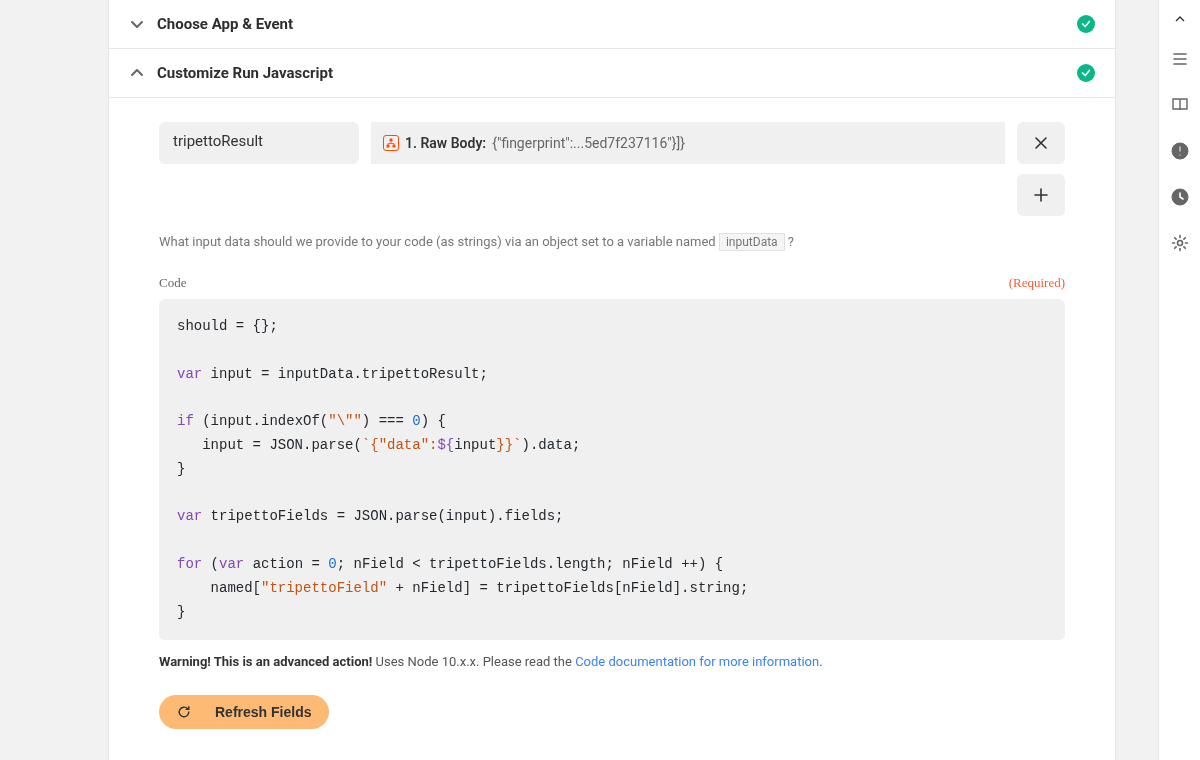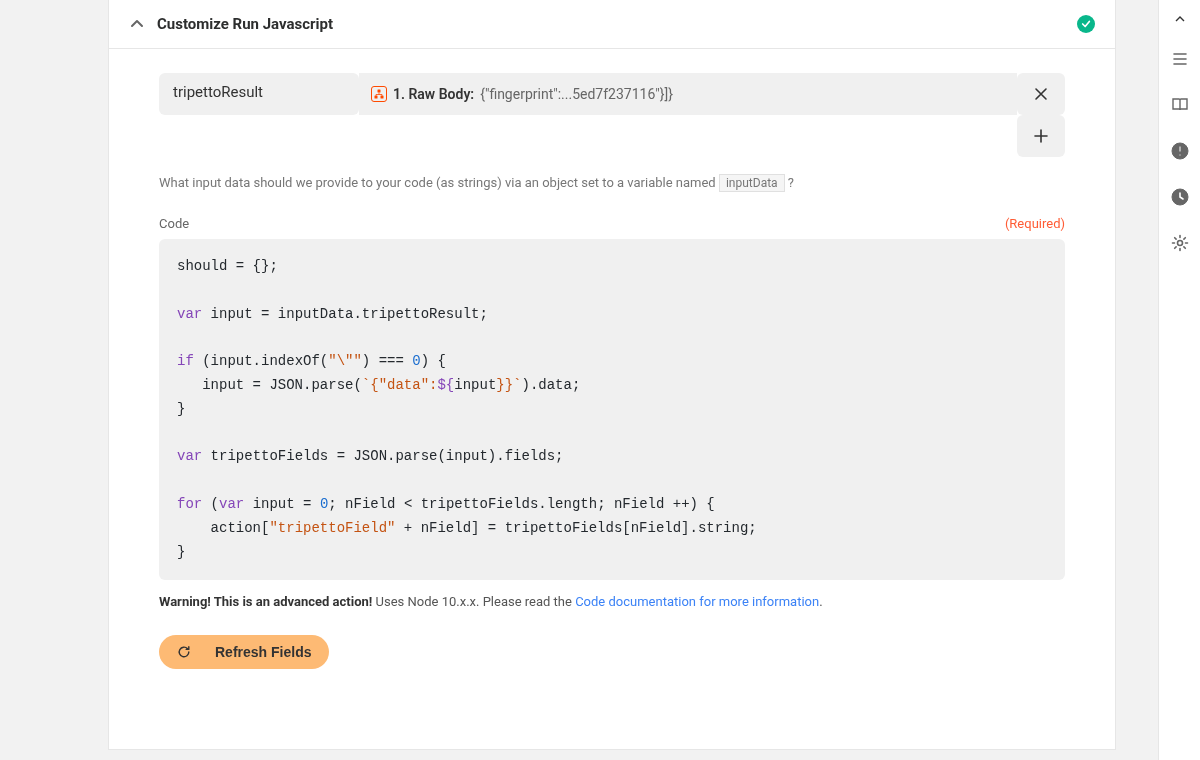--- a/index.html
+++ b/index.html
@@ -68,21 +68,22 @@
   .section-body {
     padding: 24px 50px 40px 50px;
   }
   .field-label {
     font-size: 13px;
     color: #666;
     margin-bottom: 8px;
   }
   .input-row {
     display: flex;
-    gap: 0;
+    gap: 12px;
+    margin-bottom: 10px;
   }
   .pill-input {
     background: #f0f0f0;
     border-radius: 6px;
     padding: 10px 14px;
     font-size: 15px;
     color: #333;
     width: 200px;
     flex-shrink: 0;
   }
@@ -138,20 +139,21 @@
     border-radius: 0;
     padding: 1px 6px;
     font-family: inherit;
     font-size: 12px;
     margin-top: 20px;
   }
   .code-header {
     display: flex;
     justify-content: space-between;
     margin-bottom: 8px;
+    font-family: Liberation Serif, serif;
   }
   .required {
     color: #ff5c35;
     font-size: 13px;
   }
   .code-block {
     background: #f0f0f0;
     border-radius: 6px;
     padding: 16px 18px;
     font-family: "SFMono-Regular", Consolas, "Liberation Mono", Menlo, monospace;
@@ -219,20 +221,33 @@
   }
 </style>
 </head>
 <body>
 
 <div class="viewport">
   <div class="main-area">
     <div class="scroll-wrap">
       <div class="panel">
 
+        <div class="section-header">
+          <span class="chev">
+            <svg width="16" height="16" viewBox="0 0 16 16">
+                <path d="M3 6l5 5 5-5" stroke="#666" stroke-width="2" fill="none" stroke-linecap="round" stroke-linejoin="round"></path>
+              </svg>
+          </span>
+          <span class="title">Choose App &amp; Event</span>
+          <span class="status">
+            <svg width="10" height="10" viewBox="0 0 12 12">
+                <path d="M2 6l3 3 5-6" stroke="#fff" stroke-width="2" fill="none" stroke-linecap="round" stroke-linejoin="round"></path>
+              </svg>
+          </span>
+        </div>
 
         <div class="section-header">
           <span class="chev">
             <svg width="16" height="16" viewBox="0 0 16 16">
                 <path d="M3 10l5-5 5 5" stroke="#666" stroke-width="2" fill="none" stroke-linecap="round" stroke-linejoin="round"></path>
               </svg>
           </span>
           <span class="title">Customize Run Javascript</span>
           <span class="status">
             <svg width="10" height="10" viewBox="0 0 12 12">
@@ -287,22 +302,22 @@
           <div class="code-block"><span>should = {};</span>
 
 <span class="tok-kw">var</span><span> input = inputData.tripettoResult;</span>
 
 <span class="tok-kw">if</span><span> (input.indexOf(</span><span class="tok-str">"\""</span><span>) === </span><span class="tok-num">0</span><span>) {</span>
 <span>   input = JSON.parse(</span><span class="tok-tpl">`{"data":</span><span class="tok-kw">${</span><span>input</span><span class="tok-tpl">}}`</span><span>).data;</span>
 <span>}</span>
 
 <span class="tok-kw">var</span><span> tripettoFields = JSON.parse(input).fields;</span>
 
-<span class="tok-kw">for</span><span> (</span><span class="tok-kw">var</span><span> input = </span><span class="tok-num">0</span><span>; nField &lt; tripettoFields.length; nField ++) {</span>
-<span>    action[</span><span class="tok-str">"tripettoField"</span><span> + nField] = tripettoFields[nField].string;</span>
+<span class="tok-kw">for</span><span> (</span><span class="tok-kw">var</span><span> action = </span><span class="tok-num">0</span><span>; nField &lt; tripettoFields.length; nField ++) {</span>
+<span>    named[</span><span class="tok-str">"tripettoField"</span><span> + nField] = tripettoFields[nField].string;</span>
 <span>}</span></div>
 
           <div class="warning-line">
             <strong>Warning! This is an advanced action!</strong><span> Uses Node 10.x.x. Please read the </span><a href="#">Code documentation for more information</a><span>.</span>
           </div>
 
           <button class="refresh-btn">
             <svg width="14" height="14" viewBox="0 0 16 16">
                 <path d="M13.5 8a5.5 5.5 0 1 1-1.6-3.9M13.5 2v3h-3" stroke="#333" stroke-width="1.6" fill="none" stroke-linecap="round" stroke-linejoin="round"></path>
               </svg>

